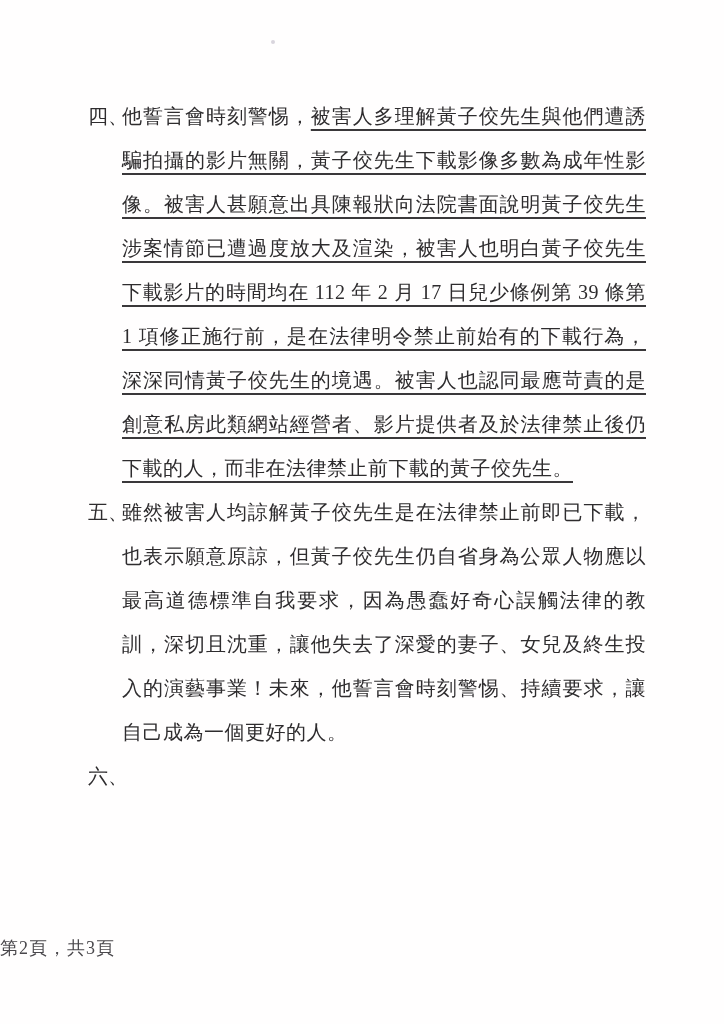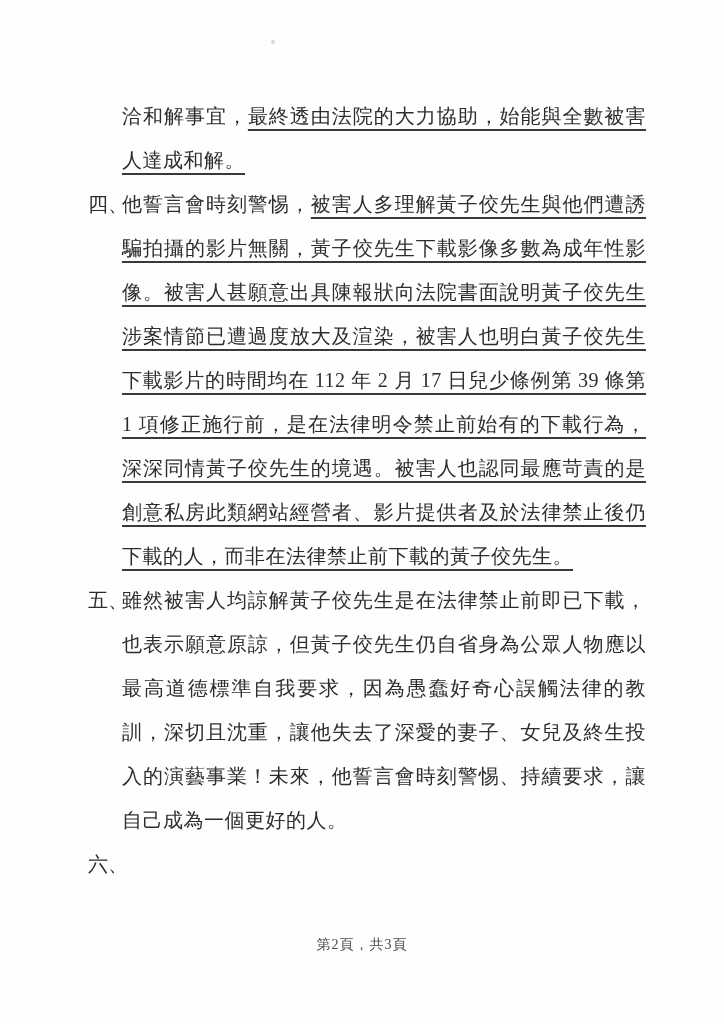--- a/index.html
+++ b/index.html
@@ -42,40 +42,39 @@
     text-decoration: underline;
     text-decoration-thickness: 1.8px;
     text-underline-offset: 6px;
     text-decoration-color: #3a383a;
   }
   .page-footer {
     position: absolute;
     top: 936px;
     left: 0;
     width: 724px;
-    text-align: center;
-    font-size: 14px;
+    text-align: left;
+    font-size: 18px;
     color: #4a484c;
     letter-spacing: 1px;
   }
   .scan-speck {
     position: absolute;
     left: 271px;
     top: 40px;
     width: 4px;
     height: 4px;
     border-radius: 50%;
     background: #d9d5dd;
   }
 </style>
 </head>
 <body>
 
 <div class="page">
   <div class="scan-speck"></div>
   <div class="doc-body">
-      <p class="para"><span class="seg-plain">洽和解事宜，</span><span class="seg-underline">最終透由法院的大力協助，始能與全數被害人達成和解。</span></p>
       <p class="para"><span class="para-num">四、</span><span class="seg-plain">他誓言會時刻警惕，</span><span class="seg-underline">被害人多理解黃子佼先生與他們遭誘騙拍攝的影片無關，黃子佼先生下載影像多數為成年性影像。被害人甚願意出具陳報狀向法院書面說明黃子佼先生涉案情節已遭過度放大及渲染，被害人也明白黃子佼先生下載影片的時間均在 112 年 2 月 17 日兒少條例第 39 條第 1 項修正施行前，是在法律明令禁止前始有的下載行為，深深同情黃子佼先生的境遇。被害人也認同最應苛責的是創意私房此類網站經營者、影片提供者及於法律禁止後仍下載的人，而非在法律禁止前下載的黃子佼先生。</span></p>
       <p class="para"><span class="para-num">五、</span><span class="seg-plain">雖然被害人均諒解黃子佼先生是在法律禁止前即已下載，也表示願意原諒，但黃子佼先生仍自省身為公眾人物應以最高道德標準自我要求，因為愚蠢好奇心誤觸法律的教訓，深切且沈重，讓他失去了深愛的妻子、女兒及終生投入的演藝事業！未來，他誓言會時刻警惕、持續要求，讓自己成為一個更好的人。</span></p>
       <p class="para"><span class="para-num">六、</span></p>
     </div>
   <div class="page-footer">第2頁，共3頁</div>
 </div>
 
 </body></html>

